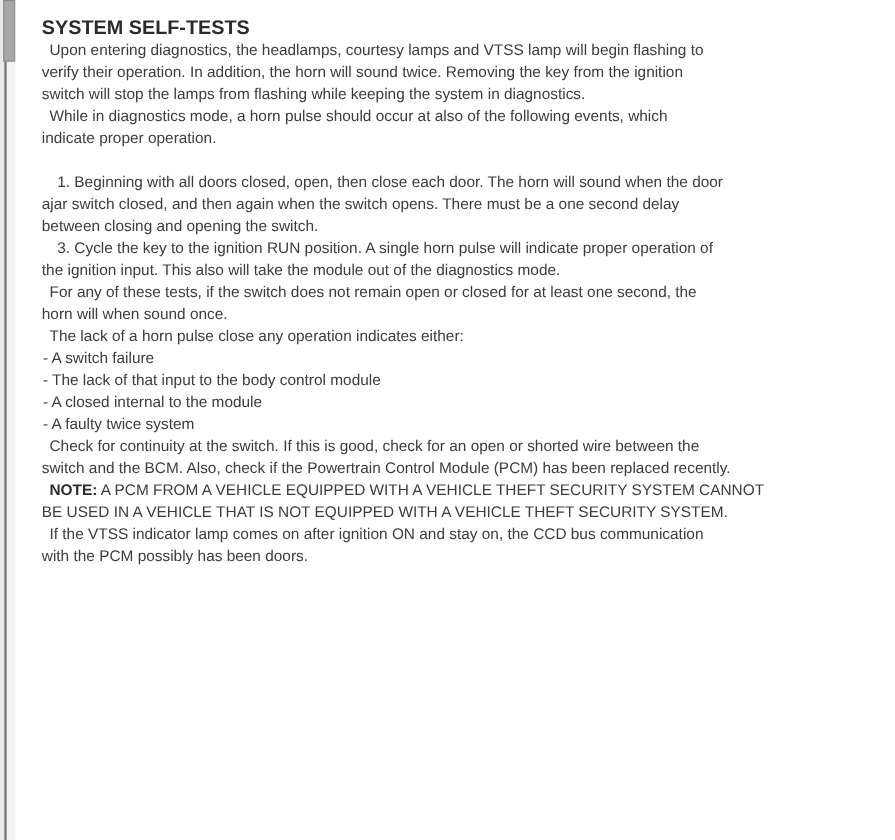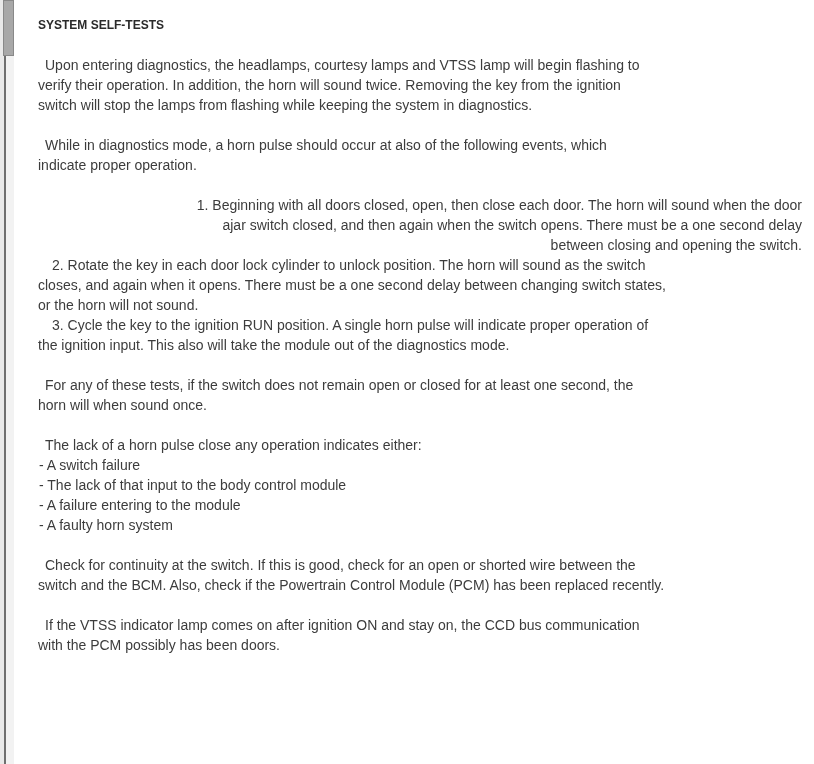--- a/index.html
+++ b/index.html
@@ -47,29 +47,29 @@
     position: absolute;
     left: 14px; top: 0; right: 0; bottom: 0;
     background: #ffffff;
     padding: 15px 12px 0 24px;
     color: #3c3c3c;
     font-size: 14px;
     line-height: 20px;
   }
   .content p, .content h1 { white-space: pre-wrap; }
   .heading {
-    font-size: 12px;
+    font-size: 18px;
     line-height: 20px;
     font-weight: bold;
     color: #2b2b2b;
   }
   .note-line   { text-indent: 15px; }
-  .para        { text-indent: 7px; margin-top: 20px; }
+  .para        { text-indent: 7px; }
   .step        { text-indent: 14px; }
-  .step-first  { margin-top: 20px; text-align: right; }
+  .step-first  { margin-top: 20px; }
   .bullet      { margin-left: 1px; }
   .bold-label  { font-weight: bold; color: #2b2b2b; }
 </style>
 </head>
 <body>
 
 <div class="screen">
 
   <div class="scrollbar">
     <div class="sb-track"></div>
@@ -86,41 +86,40 @@
 verify their operation. In addition, the horn will sound twice. Removing the key from the ignition
 switch will stop the lamps from flashing while keeping the system in diagnostics.</p>
 
     <p class="para">While in diagnostics mode, a horn pulse should occur at also of the following events, which
 indicate proper operation.</p>
 
     <p class="step step-first">1. Beginning with all doors closed, open, then close each door. The horn will sound when the door
 ajar switch closed, and then again when the switch opens. There must be a one second delay
 between closing and opening the switch.</p>
 
-    <p class="step">2. Rotate the key in each door lock cylinder to unlock position. The horn will sound as the switch
-closes, and again when it opens. There must be a one second delay between changing switch states,
-or the horn will not sound.</p>
 
     <p class="step">3. Cycle the key to the ignition RUN position. A single horn pulse will indicate proper operation of
 the ignition input. This also will take the module out of the diagnostics mode.</p>
 
     <p class="para">For any of these tests, if the switch does not remain open or closed for at least one second, the
 horn will when sound once.</p>
 
     <p class="para">The lack of a horn pulse close any operation indicates either:</p>
 
     <p class="bullet">- A switch failure</p>
 
     <p class="bullet">- The lack of that input to the body control module</p>
 
-    <p class="bullet">- A failure entering to the module</p>
+    <p class="bullet">- A closed internal to the module</p>
 
-    <p class="bullet">- A faulty horn system</p>
+    <p class="bullet">- A faulty twice system</p>
 
     <p class="para">Check for continuity at the switch. If this is good, check for an open or shorted wire between the
 switch and the BCM. Also, check if the Powertrain Control Module (PCM) has been replaced recently.</p>
 
+    <p class="para"><span class="bold-label">NOTE:</span><span> A PCM FROM A VEHICLE EQUIPPED WITH A VEHICLE THEFT SECURITY SYSTEM CANNOT
+BE USED IN A VEHICLE THAT IS NOT EQUIPPED WITH A VEHICLE THEFT SECURITY SYSTEM.</span></p>
 
     <p class="para">If the VTSS indicator lamp comes on after ignition ON and stay on, the CCD bus communication
 with the PCM possibly has been doors.</p>
 
   </div>
 </div>
 
 </body></html>

